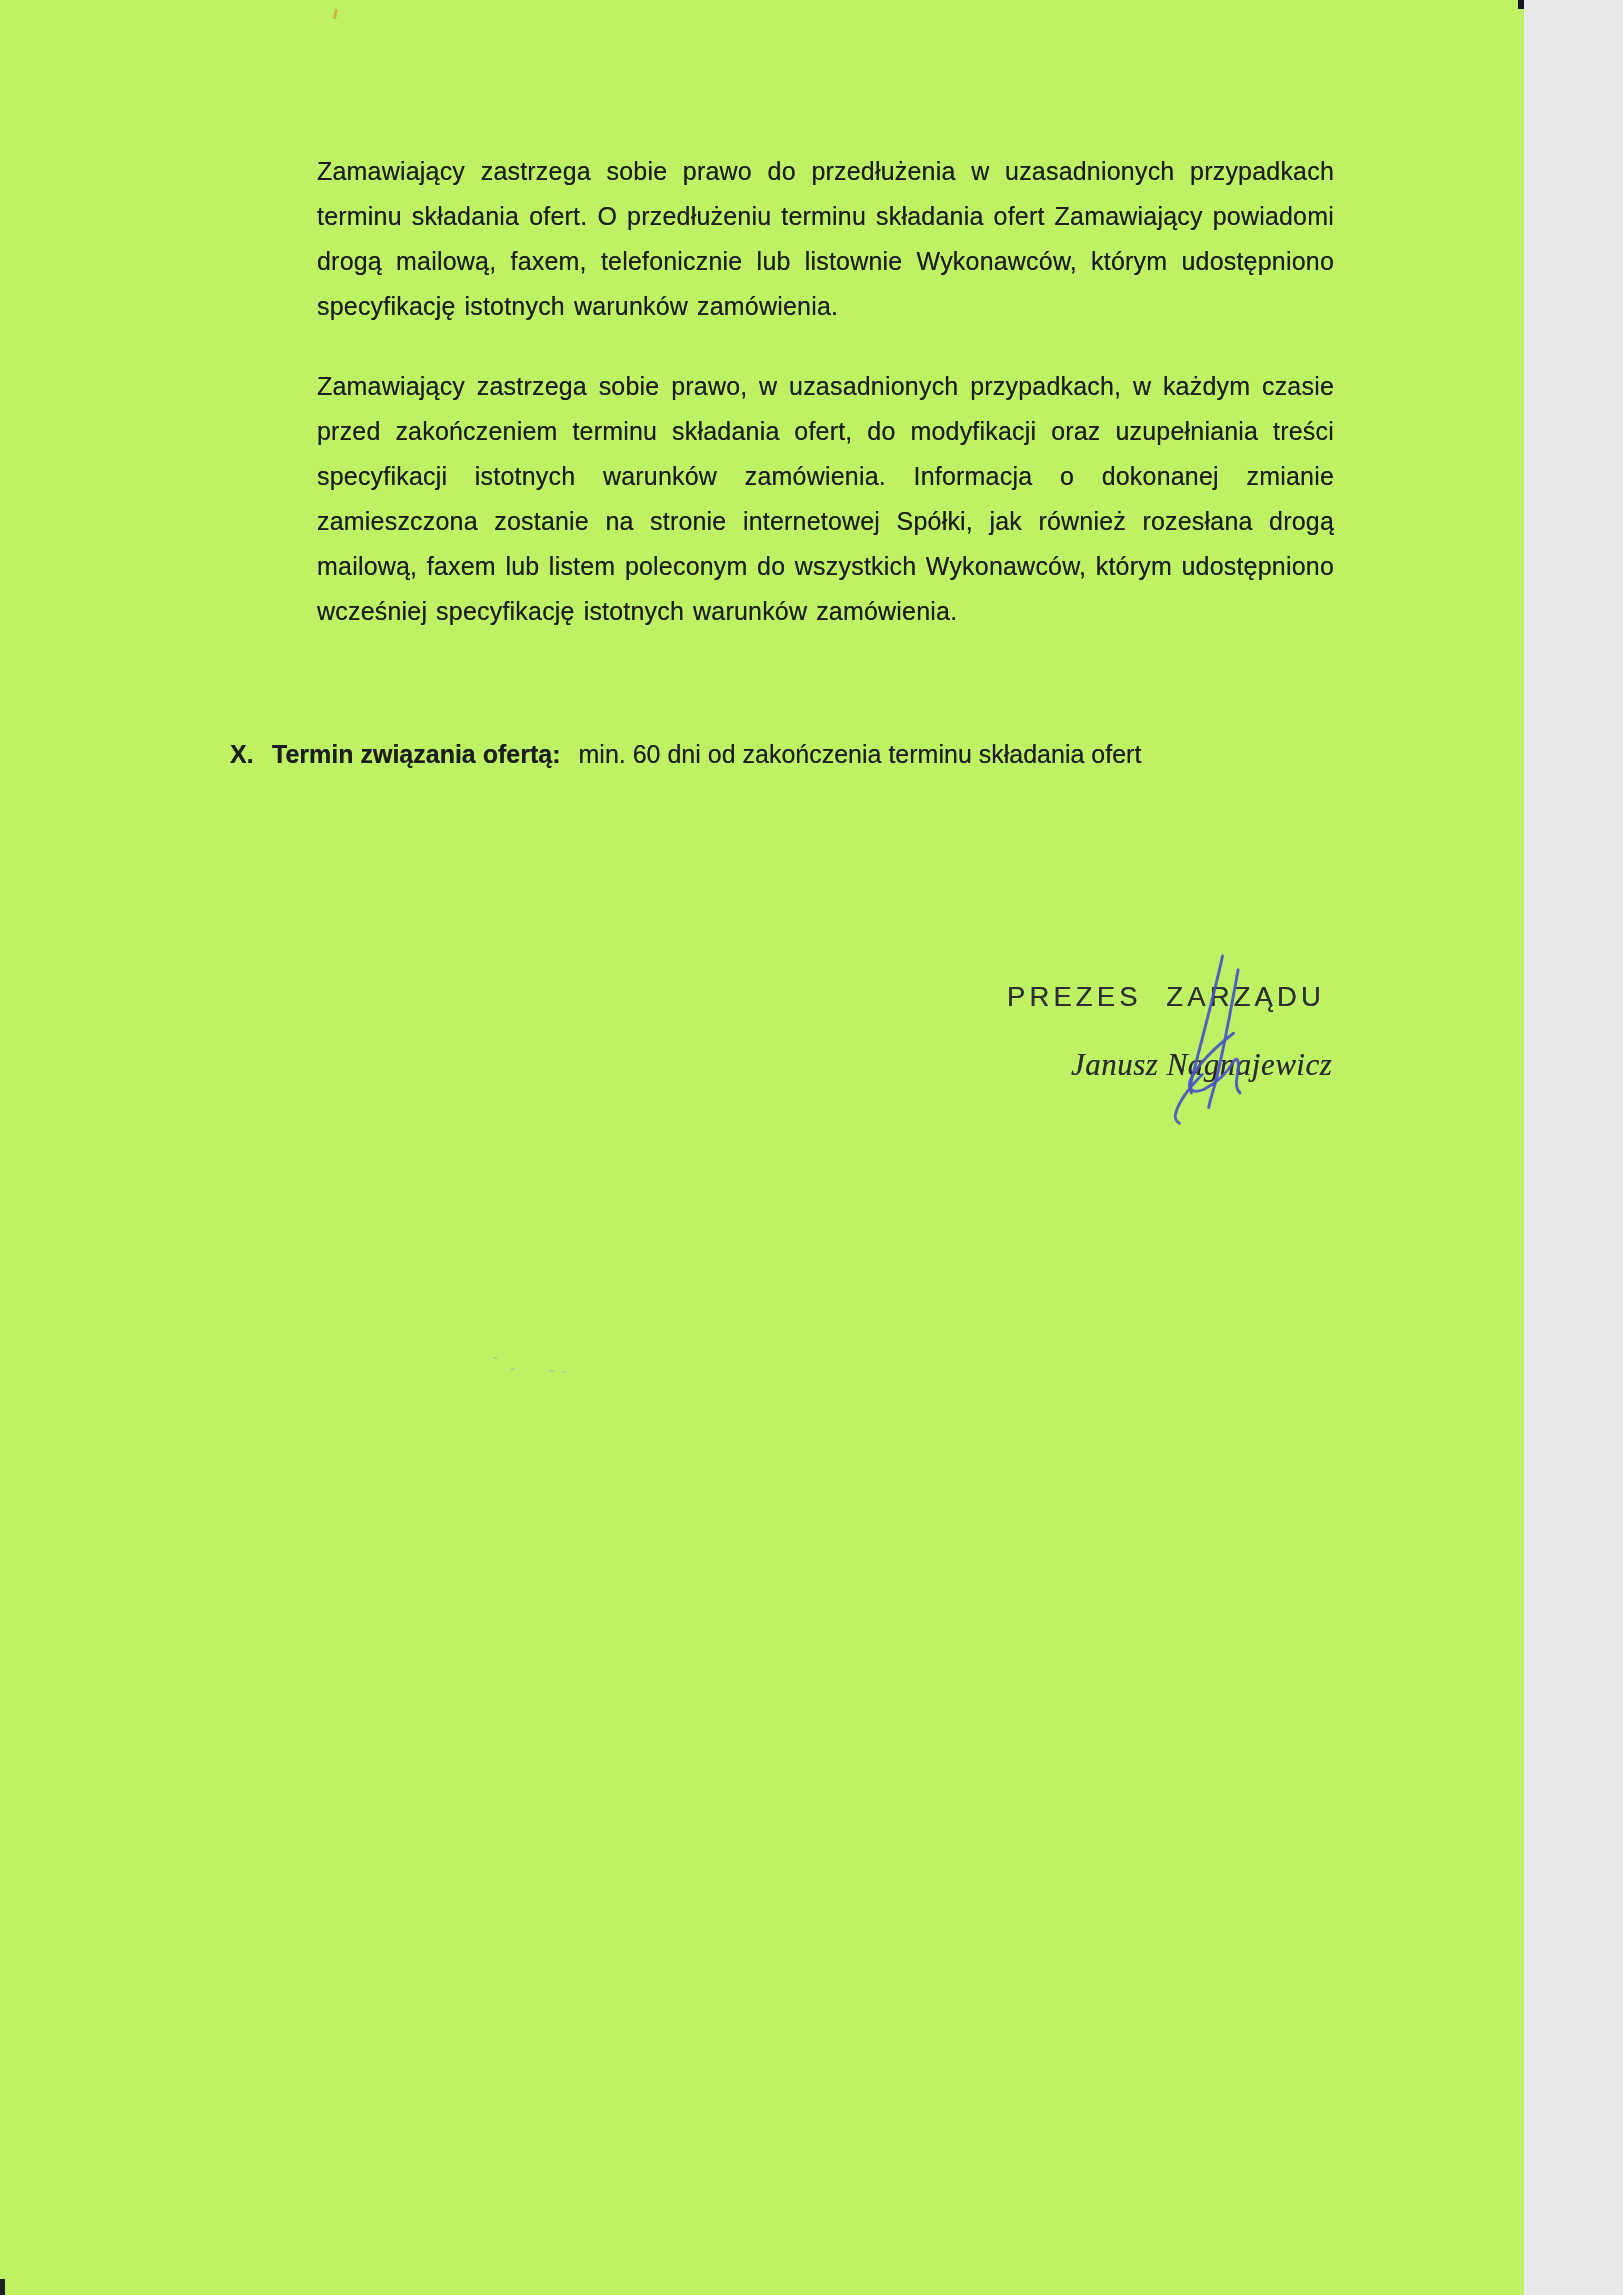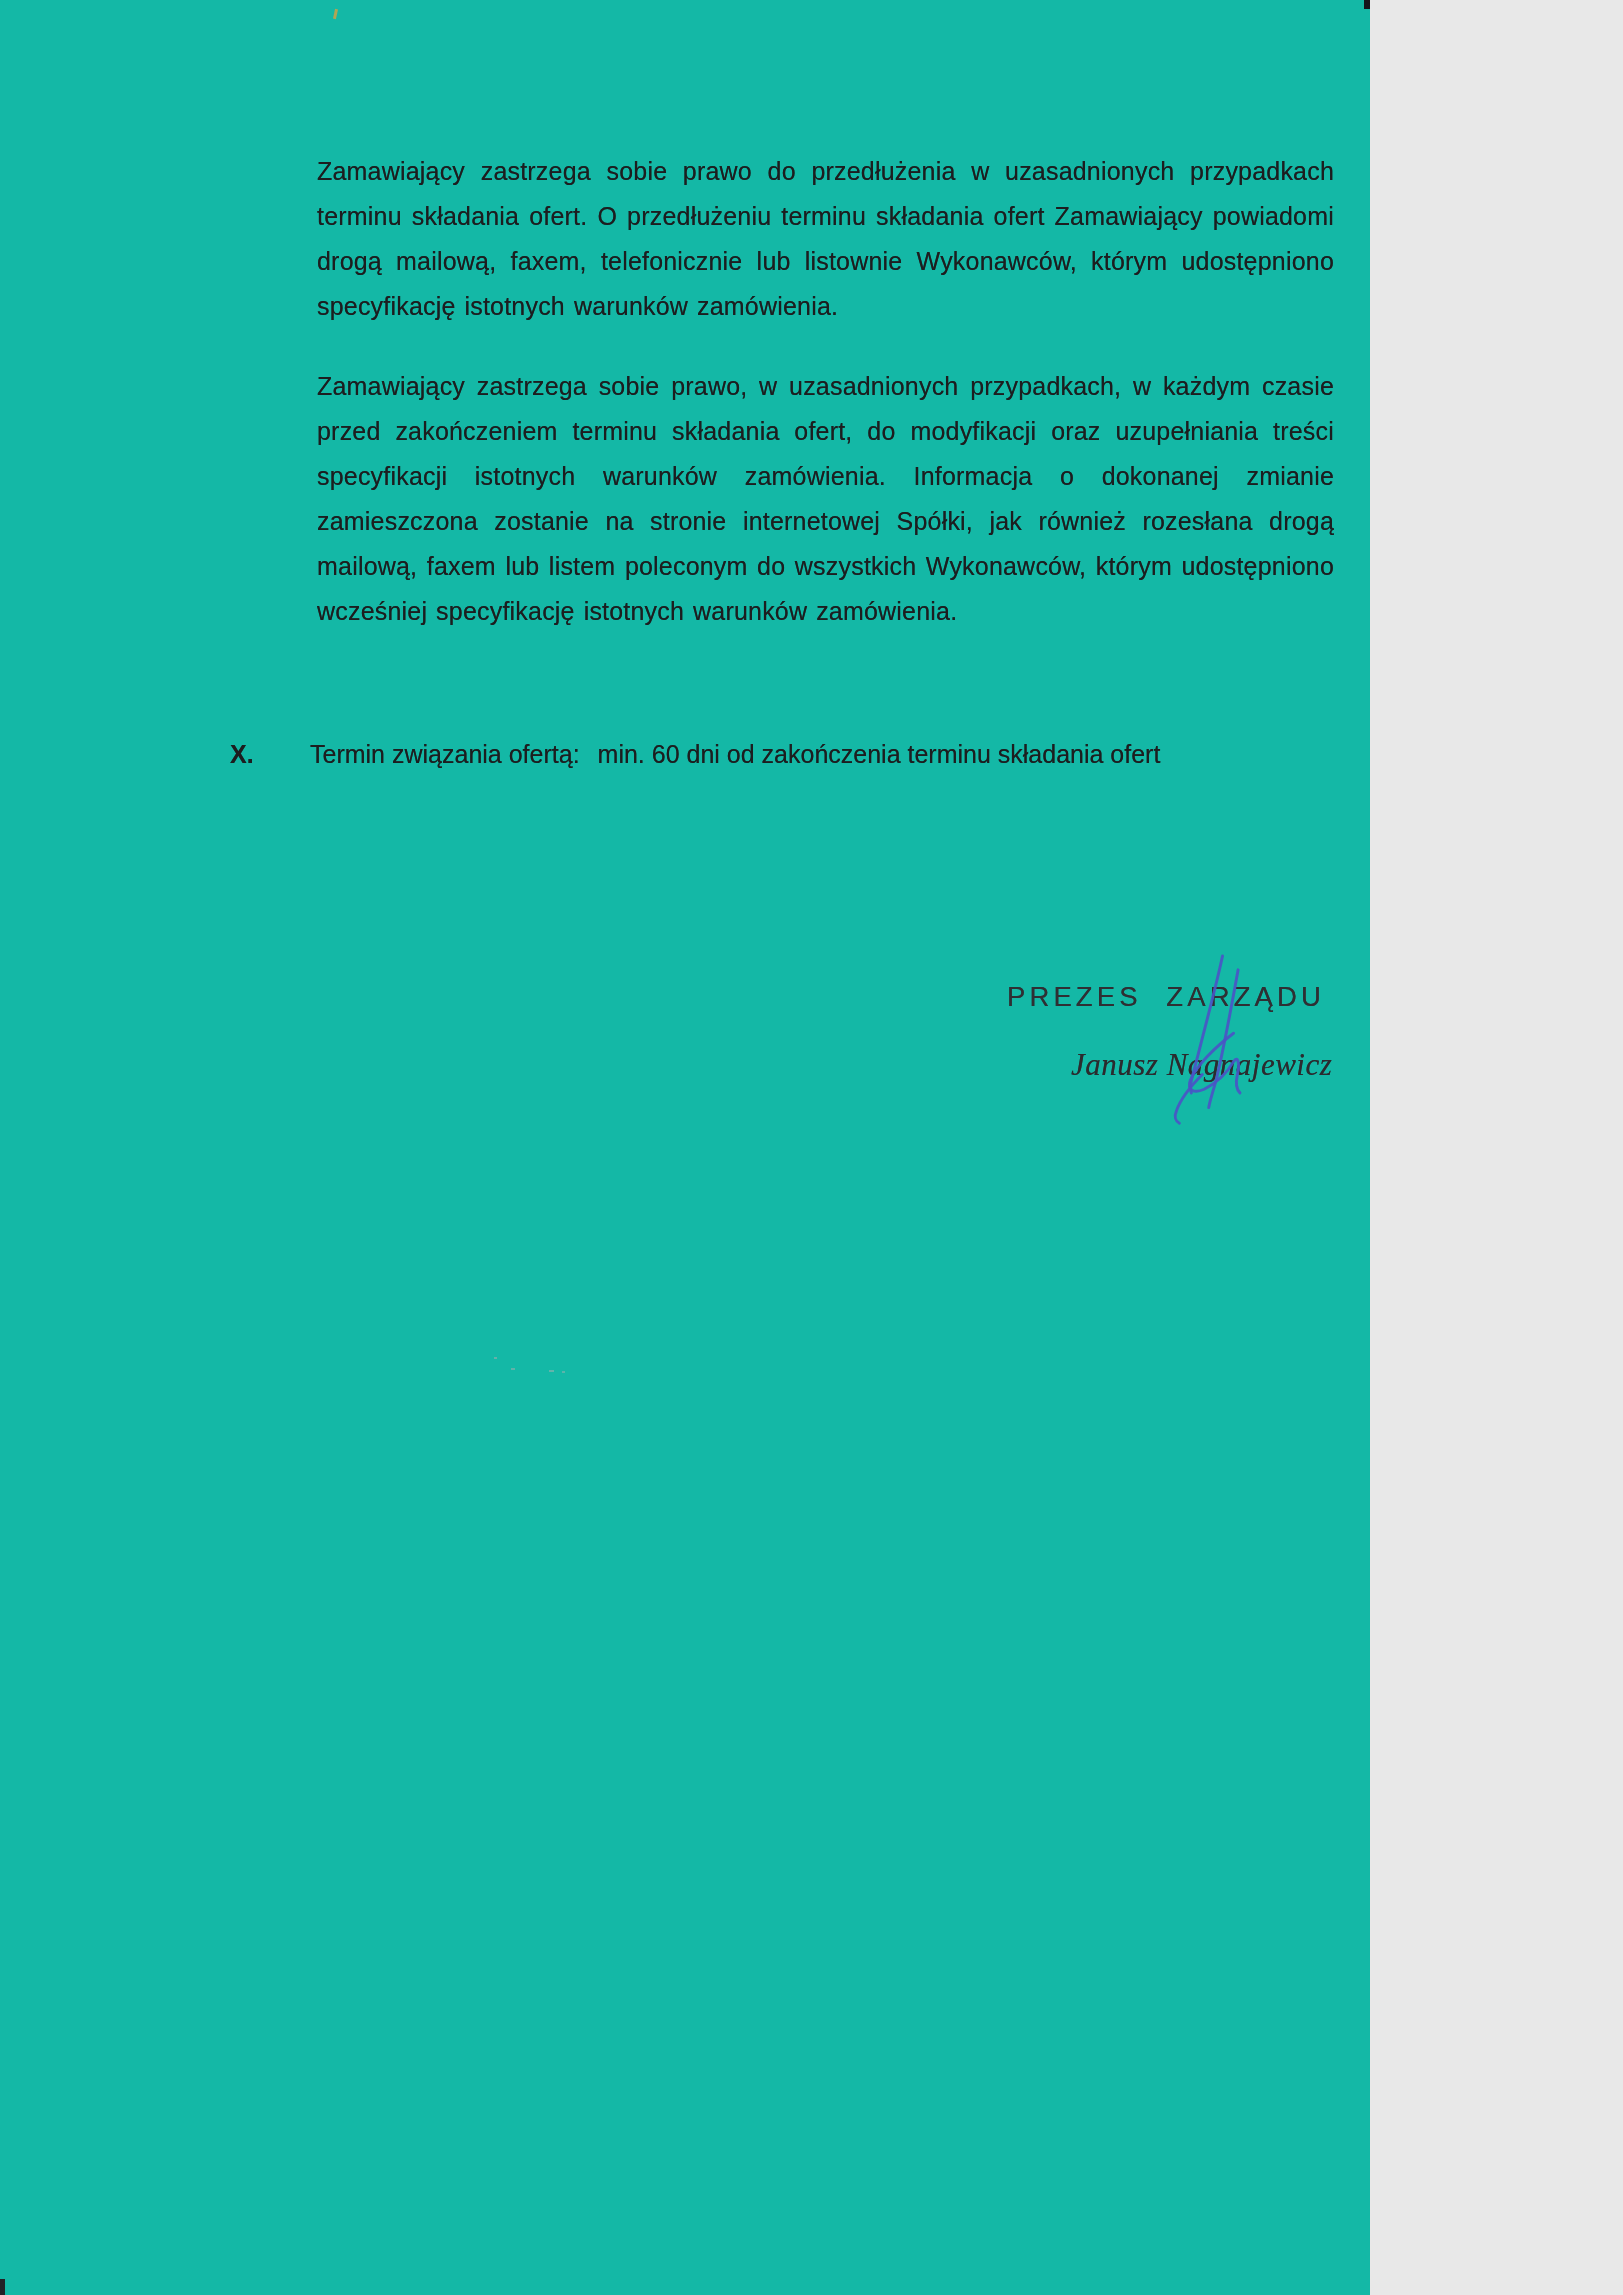--- a/index.html
+++ b/index.html
@@ -2,23 +2,23 @@
 <html lang="pl" style="font-size:14.7px"><head>
 <meta charset="utf-8">
 <style>
   html, body {
     margin: 0;
     padding: 0;
     background: #e8e8e8;
   }
   .page {
     position: relative;
-    width: 1370px;
+    width: 1524px;
     height: 2296px;
-    background: #14b8a6;
+    background: #bef264;
     overflow: hidden;
     font-family: "Liberation Sans", sans-serif;
     color: #1d1d1f;
   }
   
   .body-par {
     position: absolute;
     left: 317px;
     width: 1017px;
     margin: 0;
@@ -43,22 +43,21 @@
     font-size: 25px;
     line-height: 37px;
     white-space: nowrap;
     text-shadow: 0 0 0.5px rgba(20,20,20,0.65);
   }
   .sec-num {
     font-weight: 700;
     margin-right: 18.4px;
   }
   .sec-label {
-    font-weight: 400;
-    margin-left: 38px;
+    font-weight: 700;
   }
   .sec-value {
     margin-left: 18px;
     font-weight: 400;
   }
 
   
   .sig-title {
     position: absolute;
     left: 1007px;

